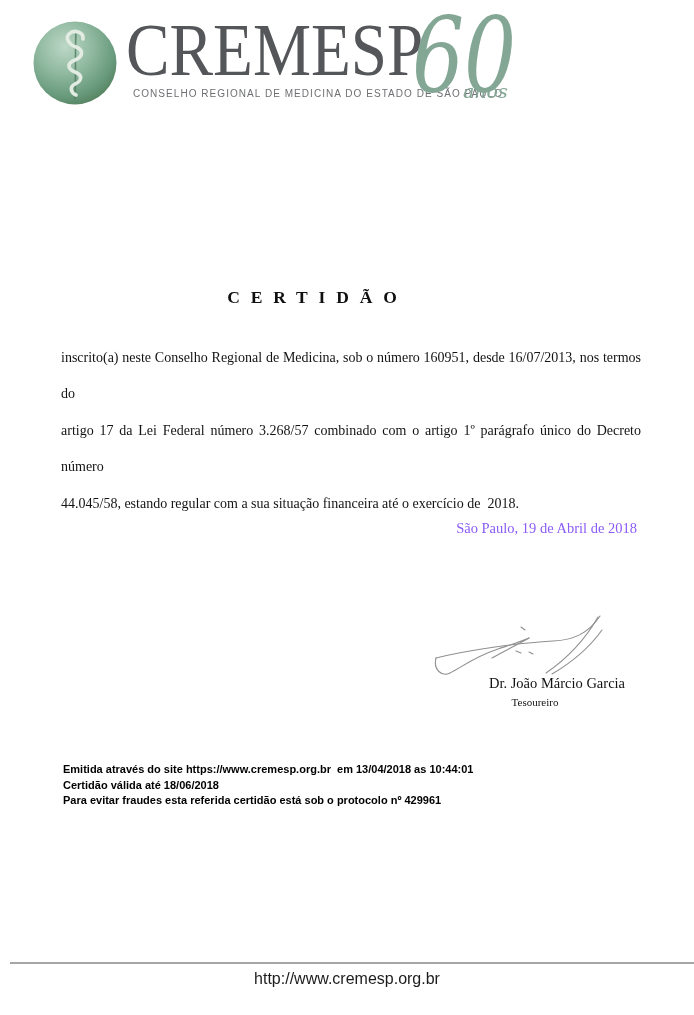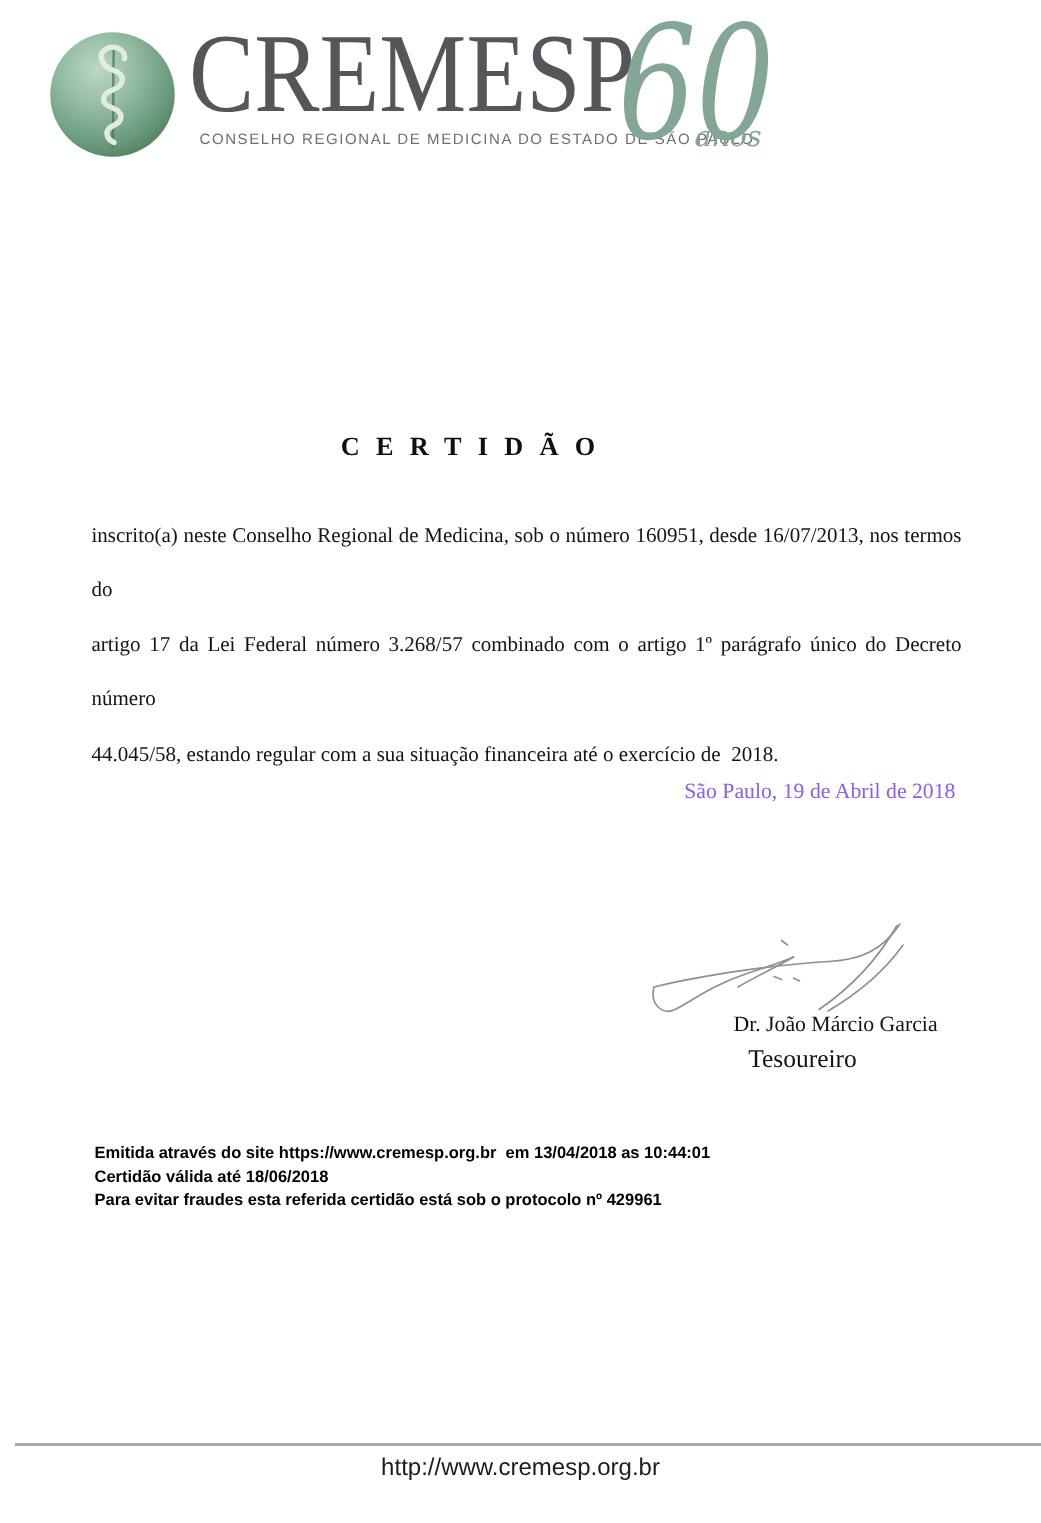--- a/index.html
+++ b/index.html
@@ -70,21 +70,21 @@
   }
 
   
   .sig-svg { position: absolute; left: 428px; top: 600px; width: 180px; height: 78px; }
   .sig-name {
     position: absolute; left: 447px; top: 675px; width: 220px;
     text-align: center; font-size: 14.5px; color: #131313;
   }
   .sig-role {
     position: absolute; left: 425px; top: 696px; width: 220px;
-    text-align: center; font-size: 17px; color: #131313;
+    text-align: center; font-size: 11px; color: #131313;
   }
 
   
   .emission {
     position: absolute; left: 63px; top: 762px;
     font-family: "Liberation Sans", sans-serif;
     font-weight: 700; font-size: 11px; line-height: 15.6px;
     color: #000000;
   }
   .emission div { white-space: pre-wrap; }

